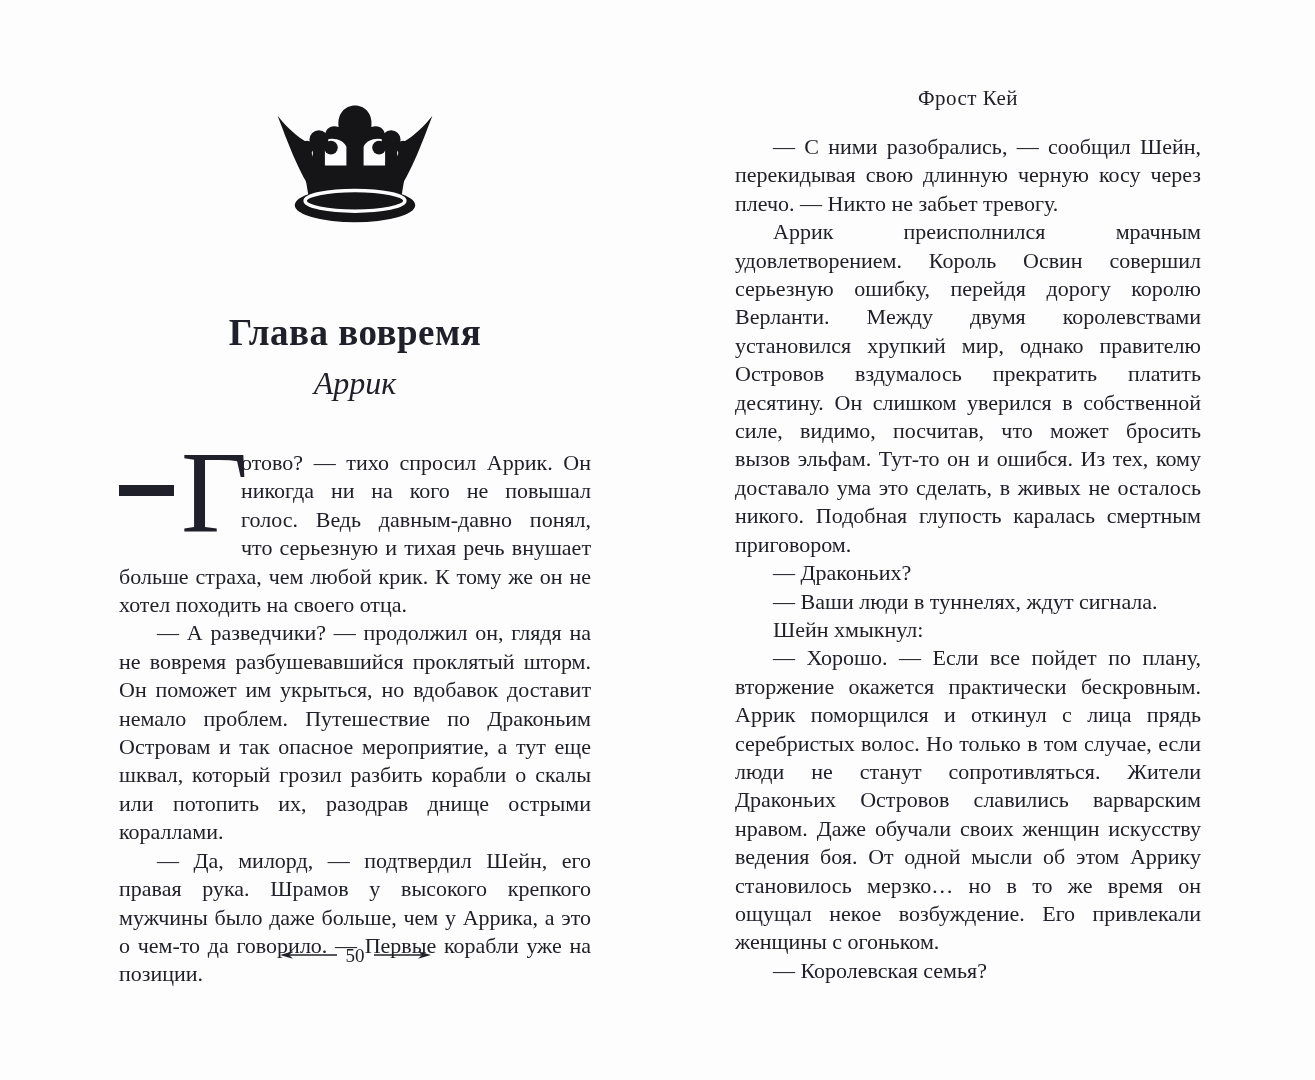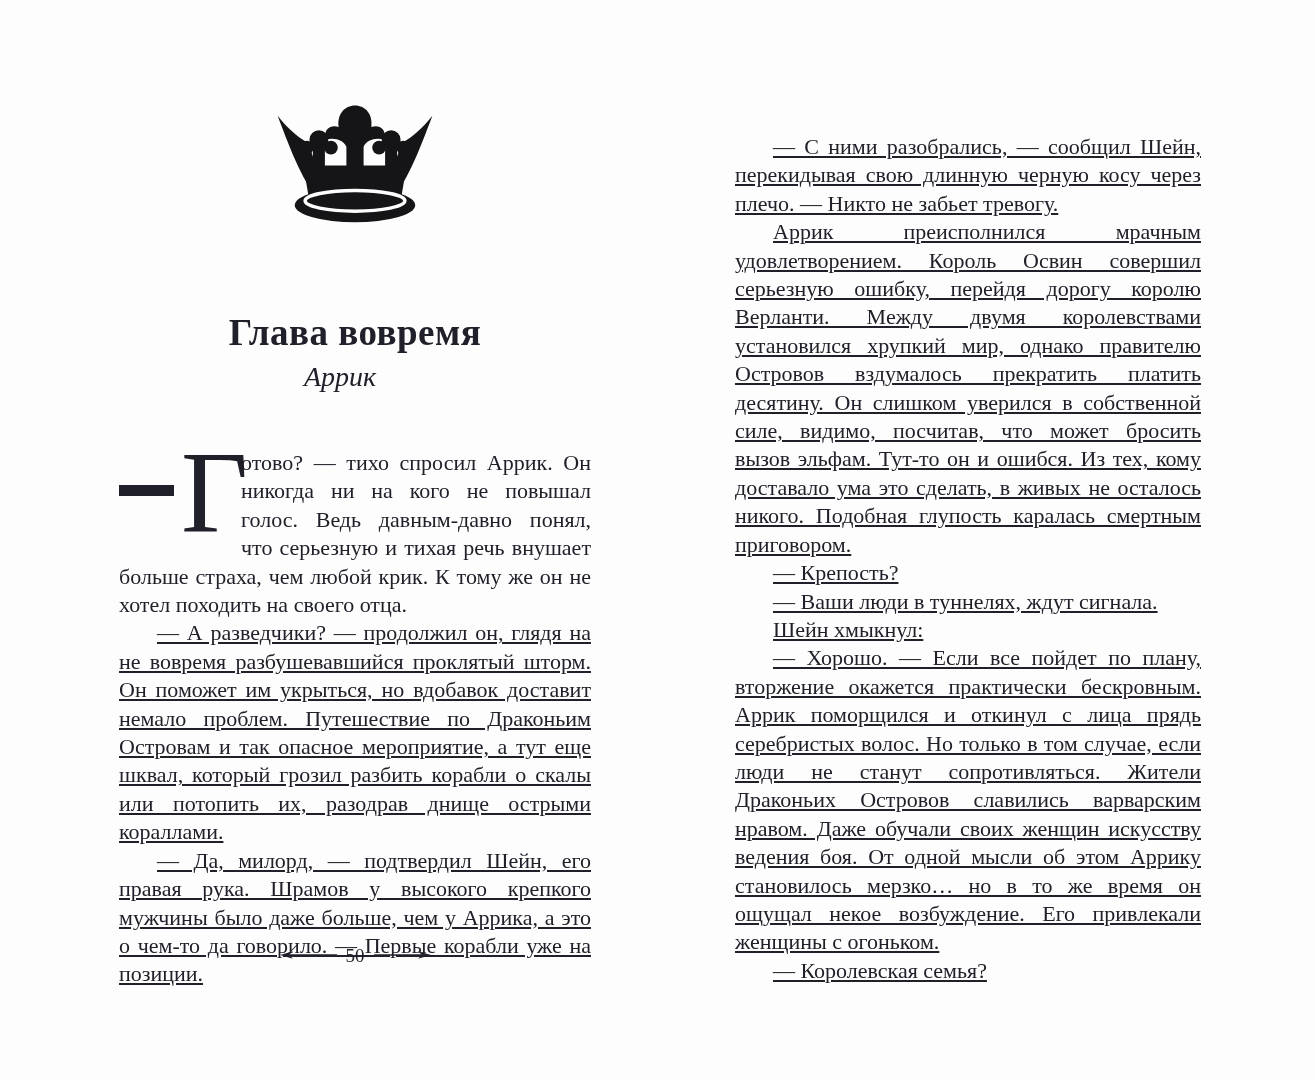--- a/index.html
+++ b/index.html
@@ -10,31 +10,31 @@
     overflow:hidden;
   }
   
   .crown-wrap{position:absolute;left:119px;top:97px;width:472px;text-align:center;}
   .crown-wrap svg{display:inline-block;}
   .chapter-heading{
     position:absolute;left:119px;top:286px;width:472px;
     text-align:center;font-size:37px;font-weight:700;letter-spacing:.5px;
   }
   .chapter-subtitle{
-    position:absolute;left:104px;top:338px;width:472px;
-    text-align:center;font-size:28px;font-style:italic;font-weight:400;
+    position:absolute;left:119px;top:338px;width:472px;
+    text-align:center;font-size:32px;font-style:italic;font-weight:400;
   }
   .body-col{
     position:absolute;font-size:22px;line-height:28.4px;
     text-align:justify;text-justify:inter-word;
   }
   .left-body{left:119px;top:449px;width:472px;}
   .right-body{left:735px;top:133px;width:466px;}
   .body-col p{margin:0;padding:0;}
-  .indent{text-indent:38px;text-decoration:underline;}
+  .indent{text-indent:38px;}
   
   .dropcap{float:left;height:84px;margin:2px 8px 0 0;display:flex;align-items:flex-start;}
   .dc-dash{flex:none;width:55px;height:11px;background:currentColor;margin-top:34px;margin-right:7px;}
   .dc-letter{flex:none;width:52px;font-size:116px;line-height:84px;font-weight:400;}
   
   .running-header{
     position:absolute;left:735px;top:86px;width:466px;
     text-align:center;font-size:21px;letter-spacing:.5px;
   }
   
@@ -98,25 +98,26 @@
       <path d="M4,6 L57,6" stroke="#20202a" stroke-width="1.3" fill="none"></path>
       <path d="M0,6 L13,2.2 L9,6 L13,9.8 Z" fill="#20202a"></path>
     </svg>
     <span class="pagenum">50</span>
     <svg width="58" height="12" viewBox="0 0 58 12" aria-hidden="true">
       <path d="M1,6 L54,6" stroke="#20202a" stroke-width="1.3" fill="none"></path>
       <path d="M58,6 L45,2.2 L49,6 L45,9.8 Z" fill="#20202a"></path>
     </svg>
   </div>
 
+  <div class="running-header">Фрост Кей</div>
 
   <div class="body-col right-body">
     <p class="indent">— С ними разобрались, — сообщил Шейн, перекидывая свою длинную черную косу через плечо. — Никто не забьет тревогу.</p>
     <p class="indent">Аррик преисполнился мрачным удовлетворением. Король Освин совершил серьезную ошибку, перейдя дорогу королю Верланти. Между двумя королевствами установился хрупкий мир, однако правителю Островов вздумалось прекратить платить десятину. Он слишком уверился в собственной силе, видимо, посчитав, что может бросить вызов эльфам. Тут-то он и ошибся. Из тех, кому доставало ума это сделать, в живых не осталось никого. Подобная глупость каралась смертным приговором.</p>
-    <p class="indent">— Крепость?</p>
+    <p class="indent">— Драконьих?</p>
     <p class="indent">— Ваши люди в туннелях, ждут сигнала.</p>
     <p class="indent">Шейн хмыкнул:</p>
     <p class="indent">— Хорошо. — Если все пойдет по плану, вторжение окажется практически бескровным. Аррик поморщился и откинул с лица прядь серебристых волос. Но только в том случае, если люди не станут сопротивляться. Жители Драконьих Островов славились варварским нравом. Даже обучали своих женщин искусству ведения боя. От одной мысли об этом Аррику становилось мерзко… но в то же время он ощущал некое возбуждение. Его привлекали женщины с огоньком.</p>
     <p class="indent">— Королевская семья?</p>
   </div>
 
 
 </div>
 
 </body></html>

